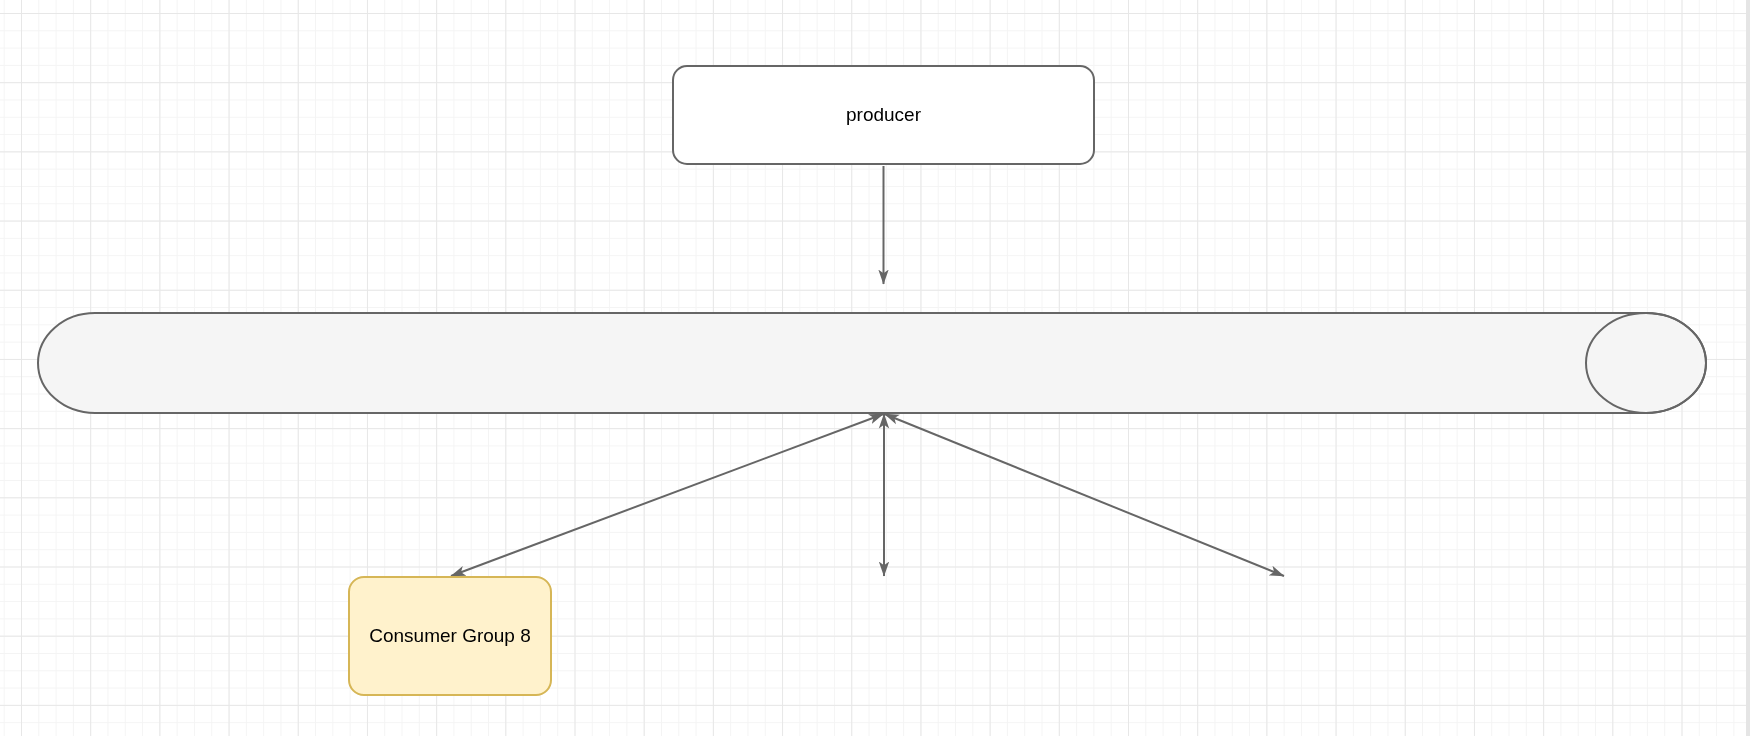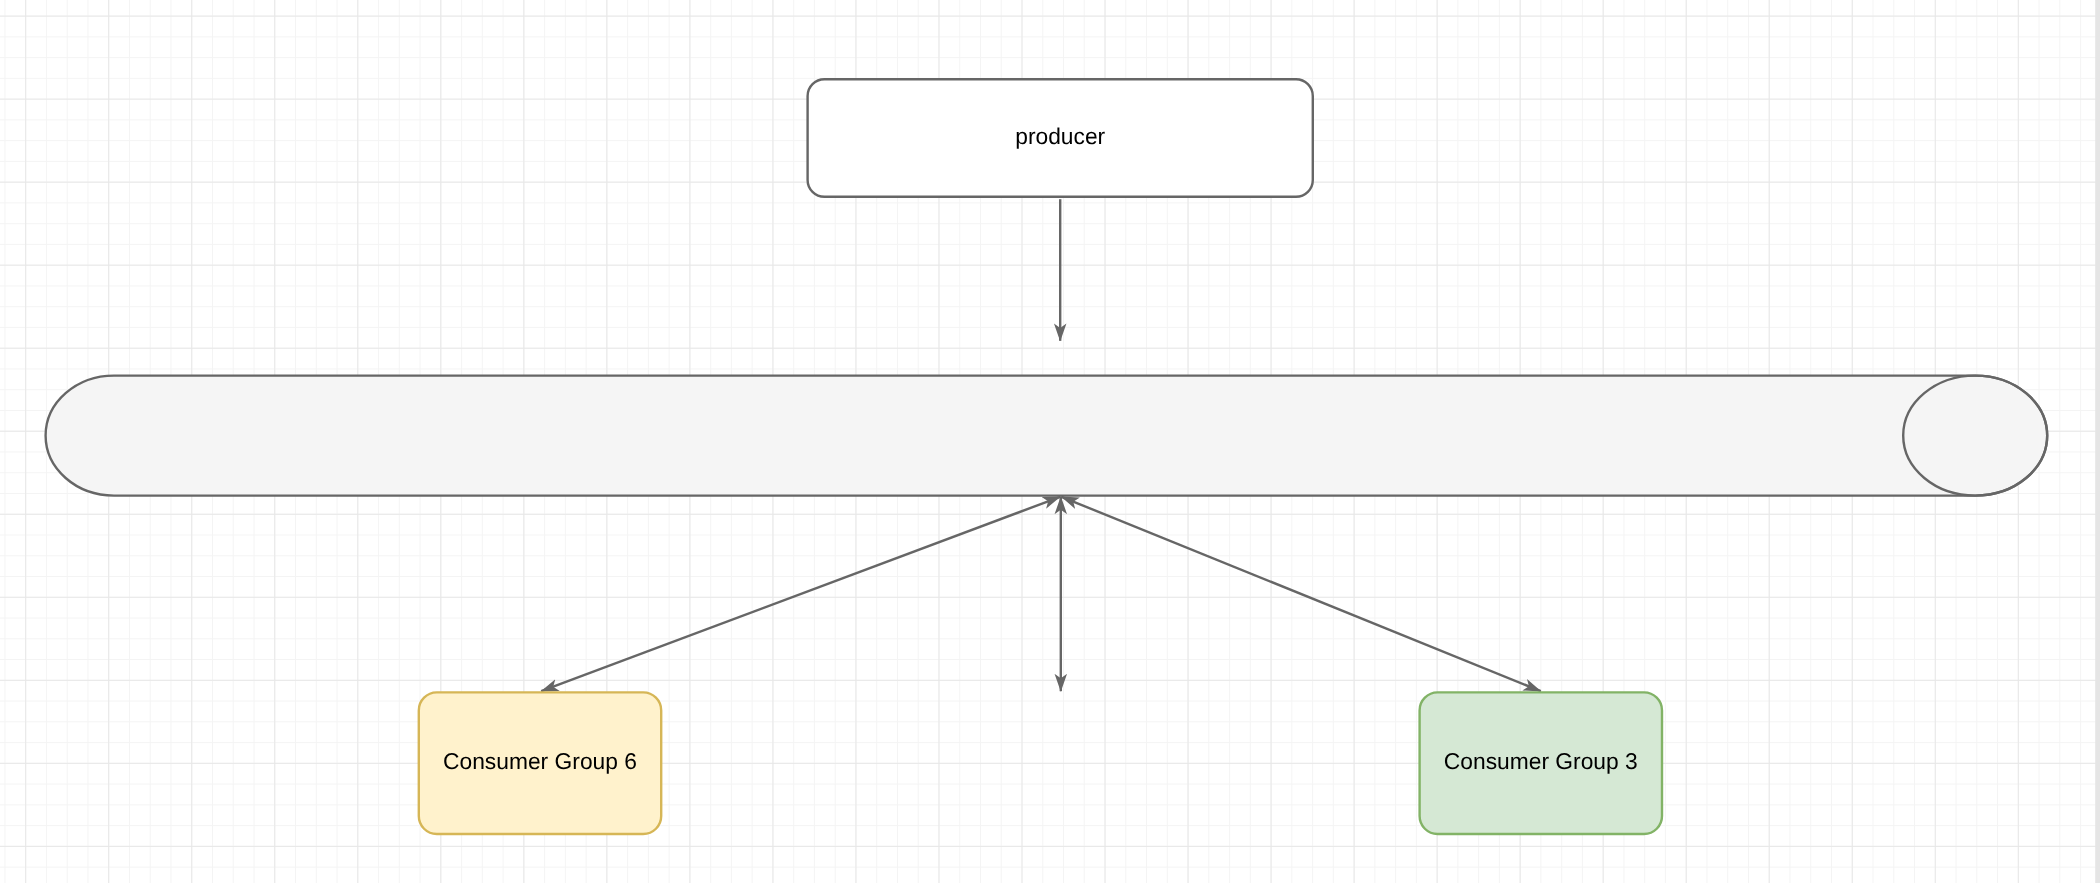--- a/index.html
+++ b/index.html
@@ -83,23 +83,20 @@
     <line class="edge" x1="884" y1="414" x2="884" y2="576" marker-start="url(#arrow)" marker-end="url(#arrow)" style="stroke: rgb(102, 102, 102);"></line>
 
     <line class="edge" x1="884.5" y1="414" x2="1284" y2="576" marker-start="url(#arrow)" marker-end="url(#arrow)" style="stroke: rgb(102, 102, 102);"></line>
   </svg>
 
   <div class="node node-producer" style="background-color: rgb(255, 255, 255); border-color: rgb(102, 102, 102); color: rgb(0, 0, 0);">
     <span>producer</span>
   </div>
 
   <div class="node node-consumer-1" style="background-color: rgb(255, 242, 204); border-color: rgb(214, 182, 86); color: rgb(0, 0, 0);">
-    <span>Consumer Group 6</span>
+    <span>Consumer Group 8</span>
   </div>
 
 
-  <div class="node node-consumer-3" style="background-color: rgb(213, 232, 212); border-color: rgb(130, 179, 102); color: rgb(0, 0, 0);">
-    <span>Consumer Group 3</span>
-  </div>
 
   <div class="canvas-edge-line"></div>
 
 </div>
 
 </body></html>

